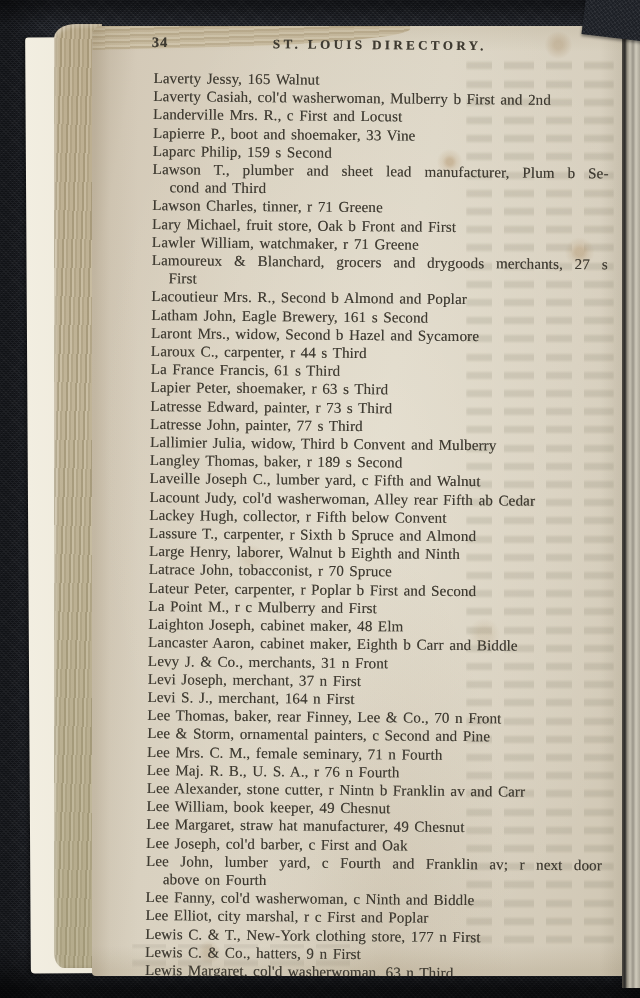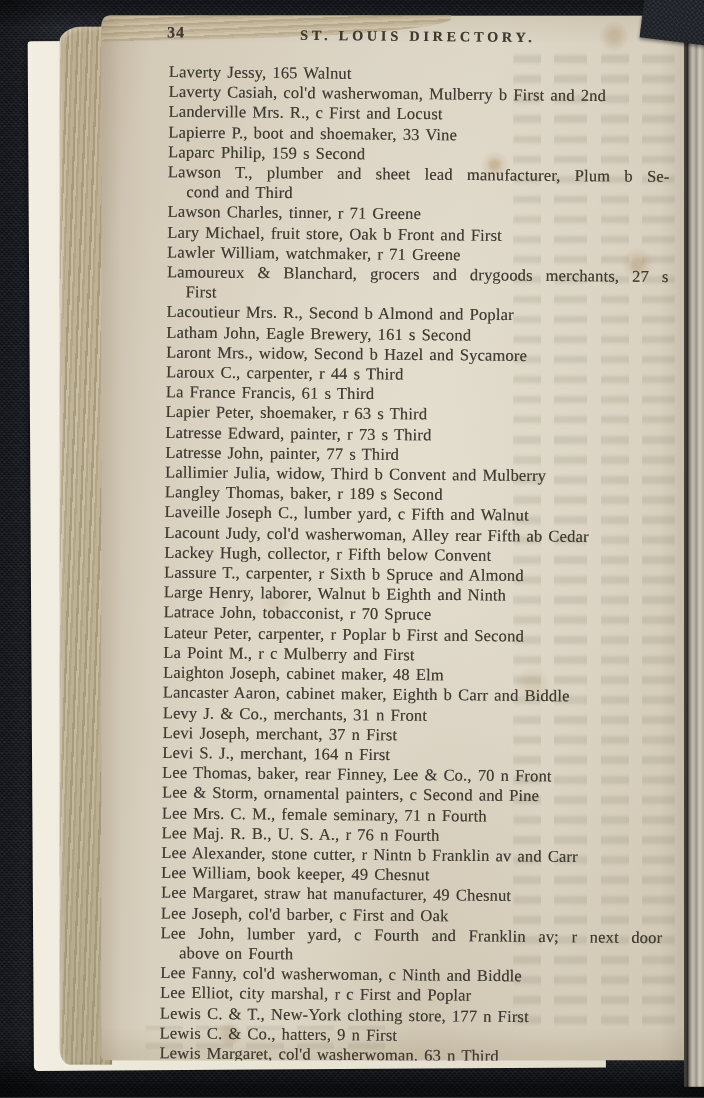--- a/index.html
+++ b/index.html
@@ -45,21 +45,21 @@
     background:
       linear-gradient(180deg, rgba(150,128,88,0.18) 0%, rgba(120,118,80,0.05) 40%, rgba(140,140,100,0.28) 100%),
       repeating-linear-gradient(92deg, #cec2a8 0 2px, #b6a98c 2px 4px, #c4b79b 4px 7px, #ab9e80 7px 9px);
     border-top-left-radius: 22px 14px;
     border-bottom-left-radius: 10px 16px;
     box-shadow: inset 2px 2px 4px rgba(255,255,255,0.35), inset -2px 0 3px rgba(80,60,30,0.3);
   }
 
   
   .page {
-    position: absolute; left: 92px; top: 14px; width: 530px; height: 950px;
+    position: absolute; left: 92px; top: 26px; width: 530px; height: 950px;
     z-index: 3;
     overflow: hidden;
     background:
       radial-gradient(ellipse at 55% 45%, rgba(255,252,240,0.25), transparent 70%),
       linear-gradient(100deg, #c8bdaa 0%, #d4cab8 7%, #d9d1c0 28%, #dcd5c5 52%, #d7cfbe 78%, #d0c7b4 100%);
     border-top-left-radius: 8px 10px;
     border-bottom-left-radius: 4px;
     box-shadow: 1px 0 0 rgba(60,55,45,0.25);
   }
   

